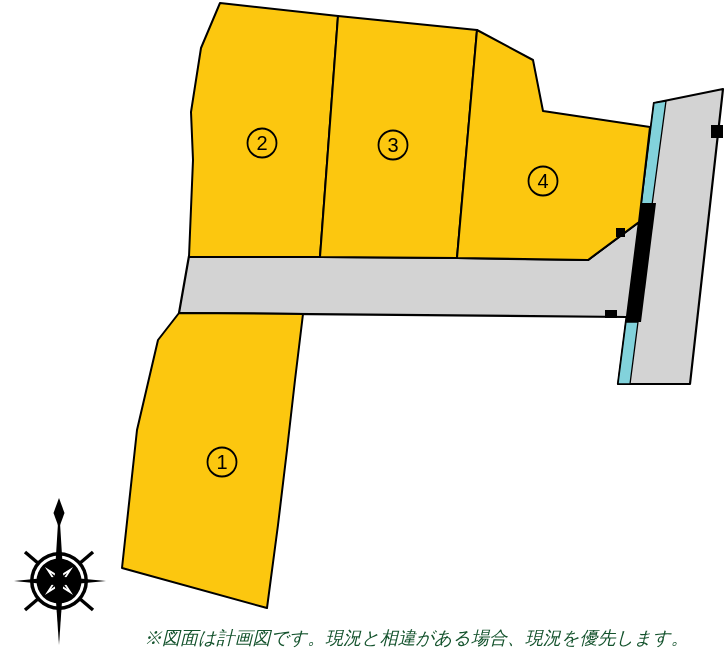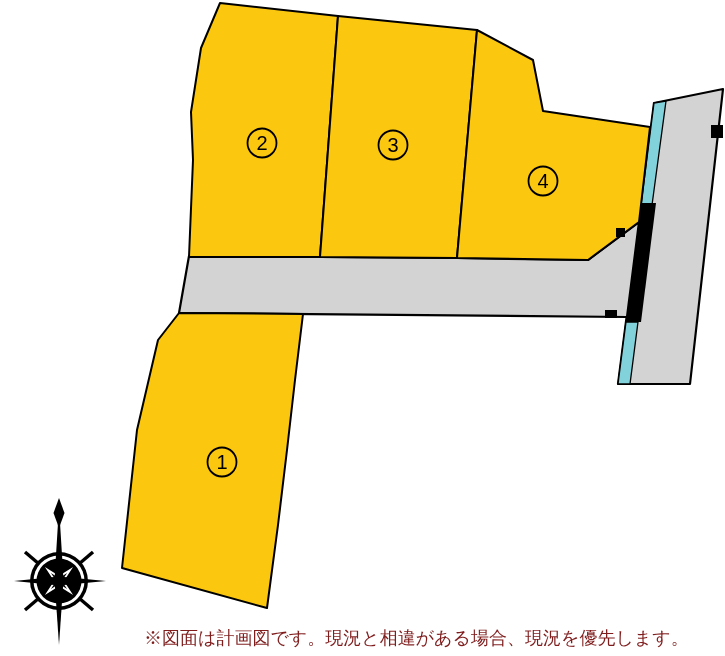--- a/index.html
+++ b/index.html
@@ -20,23 +20,24 @@
     font-family: "Liberation Sans", sans-serif;
     font-size: 20px;
     fill: #000000;
   }
   .disclaimer {
     position: absolute;
     left: 144px;
     top: 627px;
     font-size: 18px;
     line-height: 22px;
-    color: #7f1d1d;
+    color: #14532d;
     white-space: nowrap;
     font-family: "Liberation Sans", sans-serif;
+    font-style: italic;
   }
 </style>
 </head>
 <body>
 
 <div class="canvas">
 
   <svg class="plan-svg" width="725" height="656" viewBox="0 0 725 656">
 
     <polygon class="road-shape" points="654,103 723,89 690,384 618,384" fill="#D3D3D3"></polygon>

